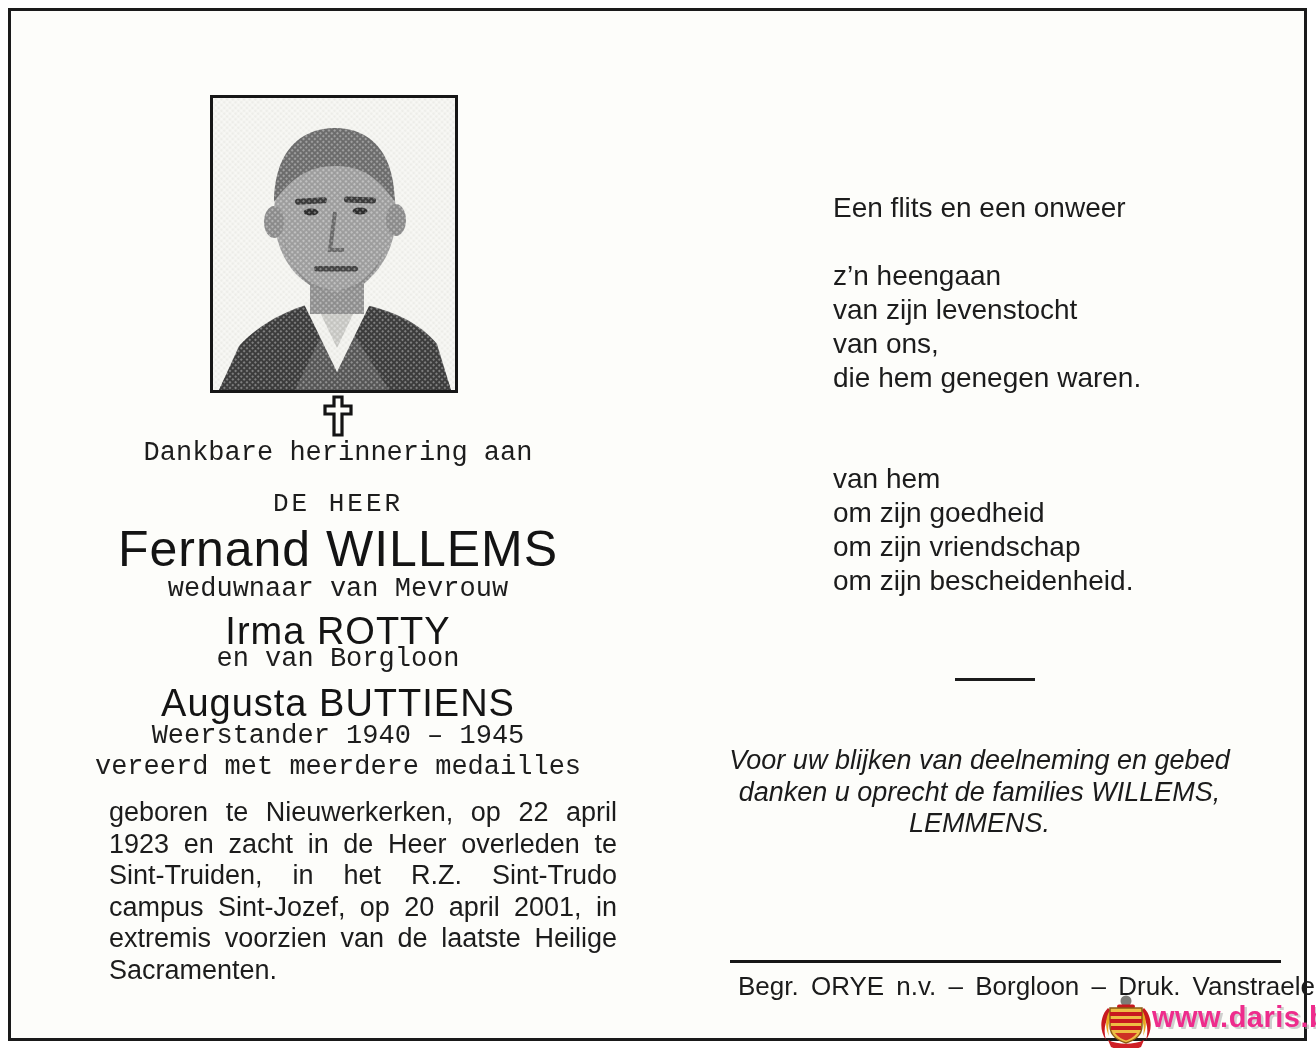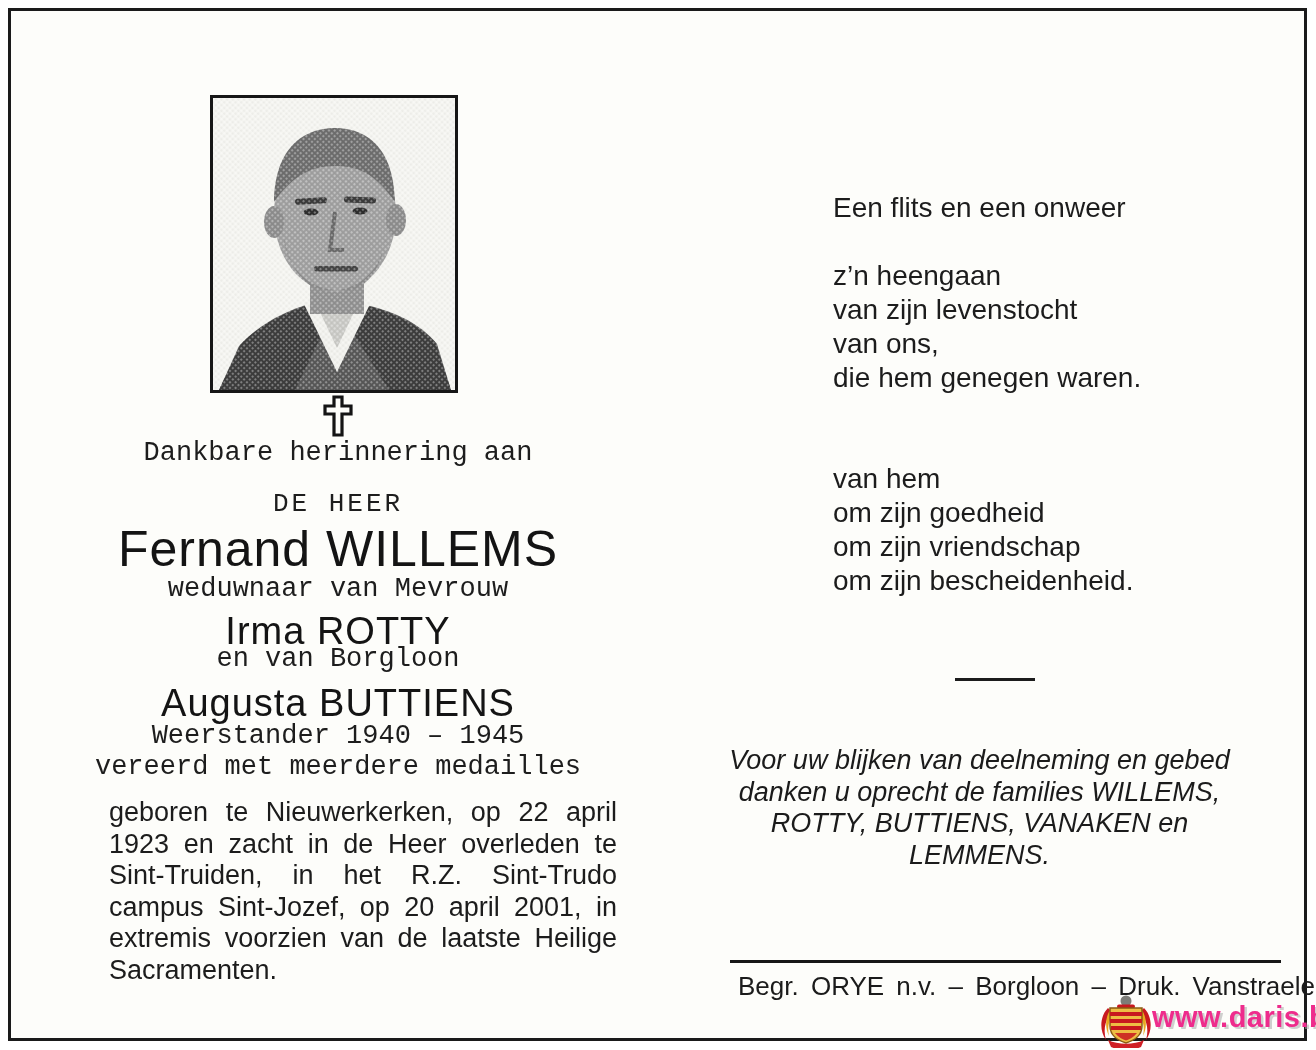--- a/index.html
+++ b/index.html
@@ -134,21 +134,20 @@
   <div>om zijn goedheid</div>
   <div>om zijn vriendschap</div>
   <div>om zijn bescheidenheid.</div>
 </div>
 
 <div class="small-divider"></div>
 
 <div class="thanks">
   <div>Voor uw blijken van deelneming en gebed</div>
   <div>danken u oprecht de families WILLEMS,</div>
-  <div>ROTTY, BUTTIENS, VANAKEN en</div>
   <div>LEMMENS.</div>
 </div>
 
 <div class="footer-rule"></div>
 <div class="imprint">Begr. ORYE n.v. – Borgloon – Druk. Vanstraelen</div>
 
 <div class="crest">
   <svg viewBox="0 0 60 54" width="60" height="54" aria-hidden="true">
 
     <path d="M12,14 C4,22 3,36 10,46 C7,36 9,26 16,18 Z" fill="#c8191f"></path>

